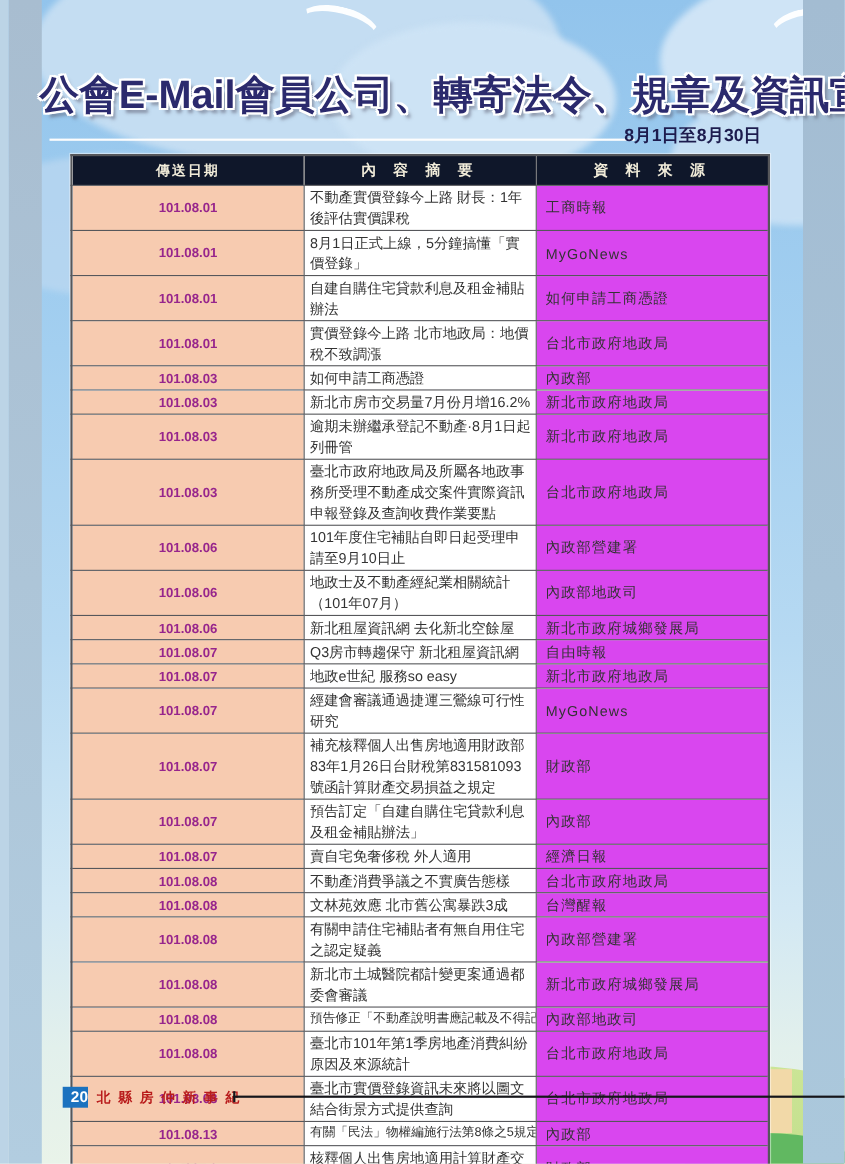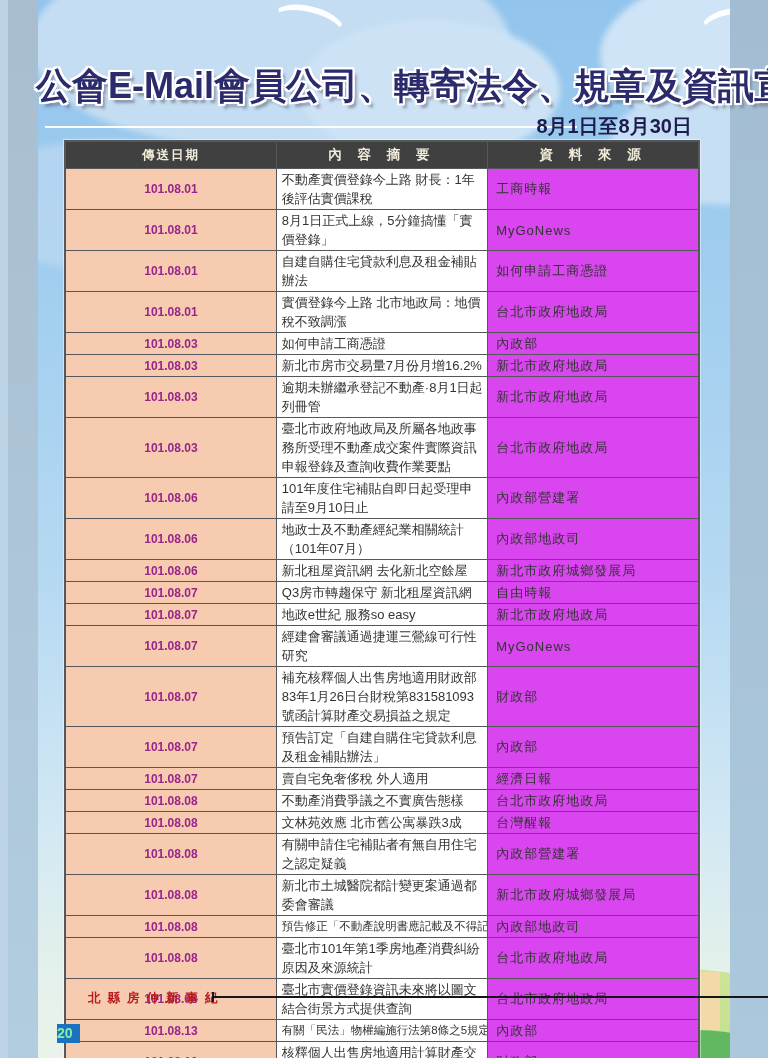--- a/index.html
+++ b/index.html
@@ -21,42 +21,42 @@
   .title{
     position:absolute;left:36px;right:34px;top:62px;text-align:center;z-index:3;
     font-size:36px;font-weight:bold;color:#2b2a6d;letter-spacing:0px;
     text-shadow:-2px -2px 0 #fff,2px -2px 0 #fff,-2px 2px 0 #fff,2px 2px 0 #fff,
                 0 -2px 0 #fff,0 2px 0 #fff,-2px 0 0 #fff,2px 0 0 #fff,
                 4px 5px 3px rgba(90,90,110,.55);
     white-space:nowrap;
   }
   .subtitle-line{position:absolute;left:45px;top:126px;width:532px;height:2px;background:#fdfdfd;z-index:3;}
   .subtitle{position:absolute;left:0;top:113px;width:692px;text-align:right;z-index:3;
-    font-size:20px;font-weight:bold;color:#1d1c4e;}
+    font-size:16px;font-weight:bold;color:#1d1c4e;}
   
   .table-wrap{position:absolute;left:64px;top:140px;z-index:3;}
   table{border-collapse:collapse;table-layout:fixed;width:636px;background:#fff;
         border:2px solid #56575b;box-shadow:0 0 0 1px rgba(255,255,255,.45);}
   th,td{border:1px solid #56575b;overflow:hidden;}
-  th{height:24px;background:#404040;color:#f1ecd9;font-size:13.5px;font-weight:bold;letter-spacing:6px;text-align:center;}
+  th{height:24px;background:#0f172a;color:#f1ecd9;font-size:13.5px;font-weight:bold;letter-spacing:6px;text-align:center;}
   th.h-date{letter-spacing:2px;font-size:12.5px;}
   tr{height:21px;}
   td.c-date{width:74px;background:#f7cbb0;color:#97258c;font-weight:bold;text-align:center;
             font-size:12px;letter-spacing:0px;}
   td.c-content{width:388px;background:#ffffff;color:#333;font-size:13px;line-height:19px;padding:1px 3px 1px 5px;}
   td.c-content.condensed{font-size:11.5px;white-space:nowrap;}
   td.c-source{width:152px;background:#d946ef;color:#333;font-size:13px;padding:1px 4px 1px 8px;letter-spacing:1px;}
   
   .city{position:absolute;left:0;bottom:0;width:768px;height:130px;z-index:1;overflow:hidden;}
   .hill{position:absolute;border-radius:50%;background:linear-gradient(180deg,#cbe596,#bcd984);}
   .bldg{position:absolute;bottom:28px;background-size:9px 10px;}
   .bush{position:absolute;border-radius:50%;}
   
   .page-num{position:absolute;left:57px;top:988px;width:23px;height:19px;z-index:4;
-    background:#1b72bf;color:#86efac;font-size:14px;font-weight:bold;text-align:left;line-height:19px;margin-top:36px;}
+    background:#1b72bf;color:#ffffff;font-size:14px;font-weight:bold;text-align:right;line-height:19px;}
   .footer-text{position:absolute;left:88px;top:990px;z-index:4;
     font-size:12.5px;color:#b91c1c;letter-spacing:7px;font-weight:bold;}
   .footer-line{position:absolute;left:212px;top:996px;width:556px;height:2px;background:#15151a;z-index:4;}
   .footer-line .tick{position:absolute;left:0;top:-4px;width:2px;height:10px;background:#15151a;}
 </style>
 </head>
 <body>
 
 <div class="cloud" style="left:30px;top:-60px;width:480px;height:210px;background:#c4ddf2;"></div>
 <div class="cloud" style="left:300px;top:20px;width:260px;height:140px;background:#cde3f5;"></div>

